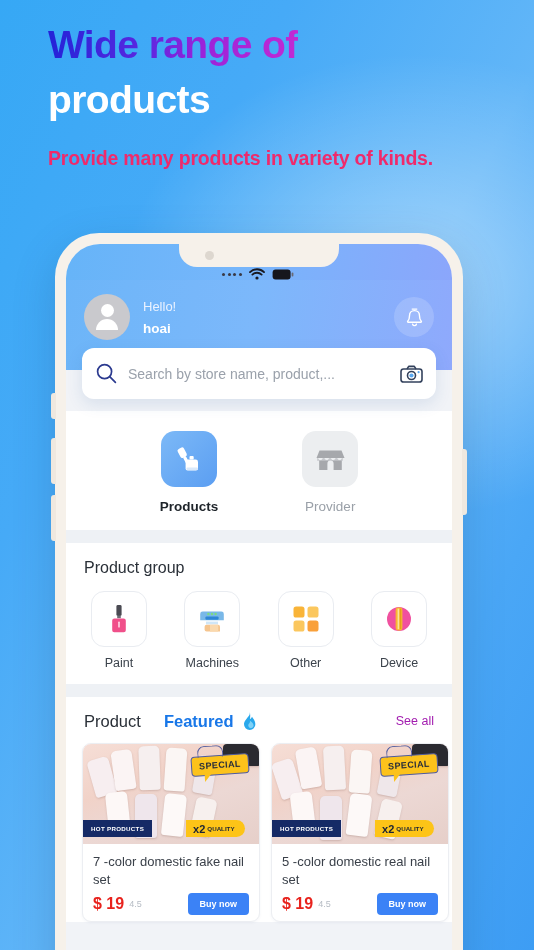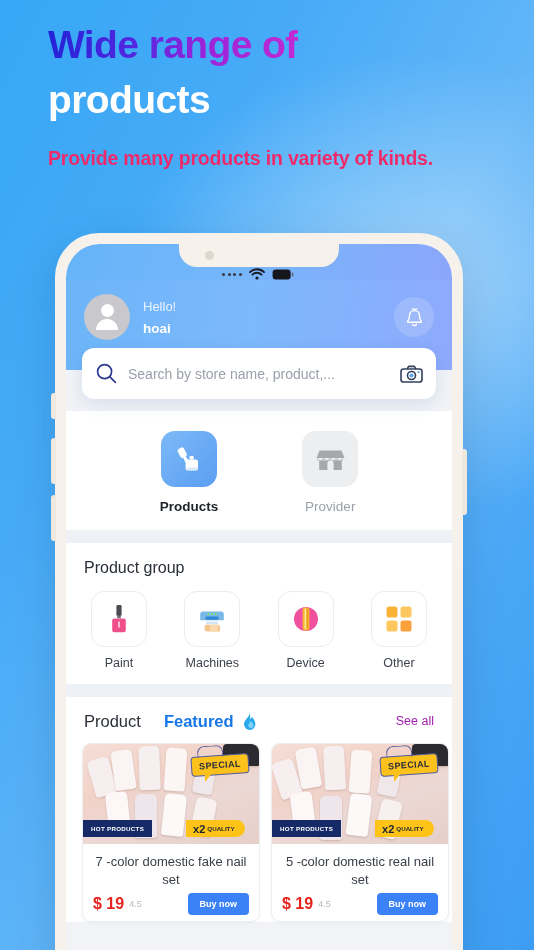--- a/index.html
+++ b/index.html
@@ -106,21 +106,21 @@
 
   .groupsec { background:#fff; padding:16px 0 14px 0; }
   .sectitle { font-size:16px; color:#2a3038; padding:0 18px; }
   .grid4 { display:flex; justify-content:space-between; padding:14px 20px 0 20px; }
   .gitem { display:flex; flex-direction:column; align-items:center; gap:9px; width:66px; }
   .gbox { width:56px; height:56px; border-radius:13px; border:1px solid #e9ecf1; background:#fff;
           display:flex; align-items:center; justify-content:center; }
   .glabel { font-size:12.5px; color:#3c434c; }
 
   
-  .featsec { background:#fff; padding:14px 0 0 0;text-align:center; }
+  .featsec { background:#fff; padding:14px 0 0 0; }
   .feathead { display:flex; align-items:center; padding:0 18px 12px 18px; }
   .feathead .t1 { font-size:16.5px; color:#2a3038; }
   .feathead .t2 { font-size:16.5px; color:#1877e8; font-weight:700; margin-left:23px; }
   .flame { margin-left:7px; display:flex; }
   .seeall { margin-left:auto; font-size:12.5px; color:#a21caf; }
 
   .plist { display:flex; gap:11px; padding:0 16px; }
   .pcard { width:178px; background:#fff; border:1px solid #eceef2; border-radius:9px; overflow:hidden;
            flex:0 0 auto; box-shadow:0 1px 3px rgba(30,60,110,0.05); }
   .pimg { position:relative; height:100px; overflow:hidden;
@@ -291,40 +291,40 @@
               <path d="M9 17.6h12v2.8H9z" fill="#cfe6f7"></path>
               <path d="M9.6 20.8h11.4a2 2 0 0 1 2 2v4.8H9.6a2 2 0 0 1-2-2v-2.8a2 2 0 0 1 2-2z" fill="#f5c58f"></path>
               <path d="M13 20.8h8.2v6.8H13z" fill="#fad9ae"></path>
             </svg>
           </div>
           <span class="glabel">Machines</span>
         </div>
 
         <div class="gitem">
           <div class="gbox">
+            <svg width="28" height="28" viewBox="0 0 28 28">
+              <rect x="1.5" y="1.5" width="11" height="11" rx="2.6" fill="#f9b438"></rect>
+              <rect x="15.5" y="1.5" width="11" height="11" rx="2.6" fill="#fbc75e"></rect>
+              <rect x="1.5" y="15.5" width="11" height="11" rx="2.6" fill="#fbc75e"></rect>
+              <rect x="15.5" y="15.5" width="11" height="11" rx="2.6" fill="#f9a03a"></rect>
+            </svg>
+          </div>
+          <span class="glabel">Other</span>
+        </div>
+
+        <div class="gitem">
+          <div class="gbox">
             <svg width="30" height="30" viewBox="0 0 30 30">
               <circle cx="15" cy="15" r="12" fill="#f0519f"></circle>
               <rect x="11.6" y="3.6" width="6.8" height="22.8" rx="2.4" fill="#f7b731"></rect>
               <rect x="13.6" y="4.6" width="1.5" height="20.6" fill="#fde39a"></rect>
               <rect x="16.2" y="4.6" width="1" height="20.6" fill="#e09a14"></rect>
             </svg>
           </div>
           <span class="glabel">Device</span>
-        </div>
-
-        <div class="gitem">
-          <div class="gbox">
-            <svg width="28" height="28" viewBox="0 0 28 28">
-              <rect x="1.5" y="1.5" width="11" height="11" rx="2.6" fill="#f9b438"></rect>
-              <rect x="15.5" y="1.5" width="11" height="11" rx="2.6" fill="#fbc75e"></rect>
-              <rect x="1.5" y="15.5" width="11" height="11" rx="2.6" fill="#fbc75e"></rect>
-              <rect x="15.5" y="15.5" width="11" height="11" rx="2.6" fill="#f9a03a"></rect>
-            </svg>
-          </div>
-          <span class="glabel">Other</span>
         </div>
       </div>
     </div>
 
     <div class="gap"></div>
 
     <div class="featsec">
       <div class="feathead">
         <span class="t1">Product</span>
         <span class="t2">Featured</span>

